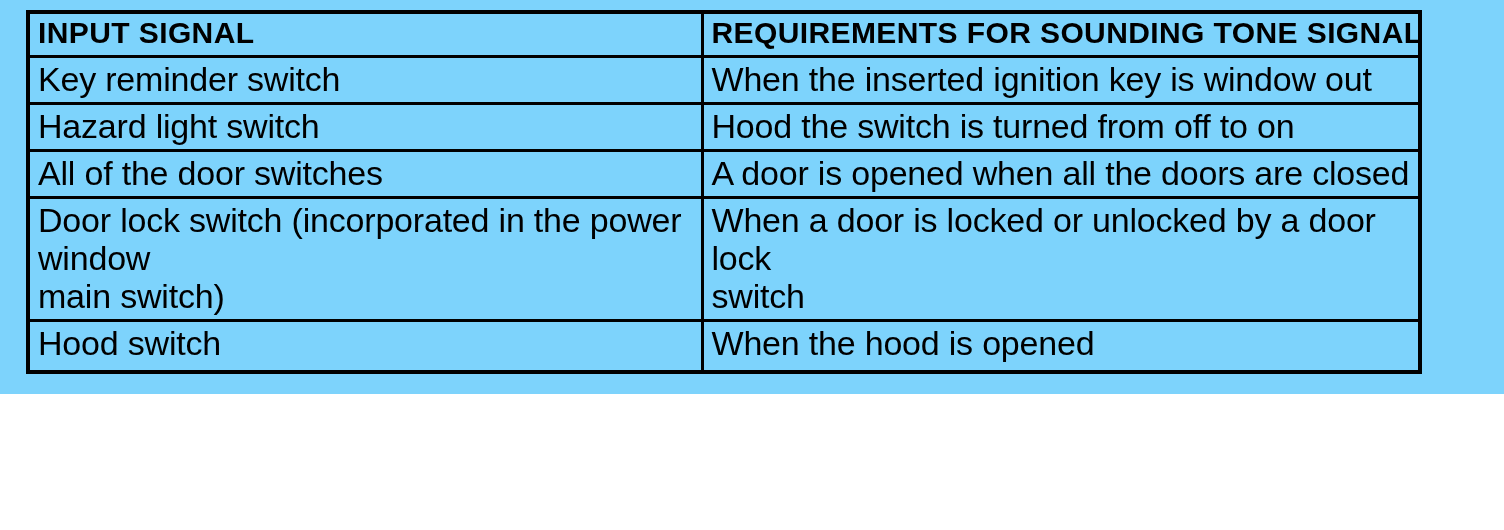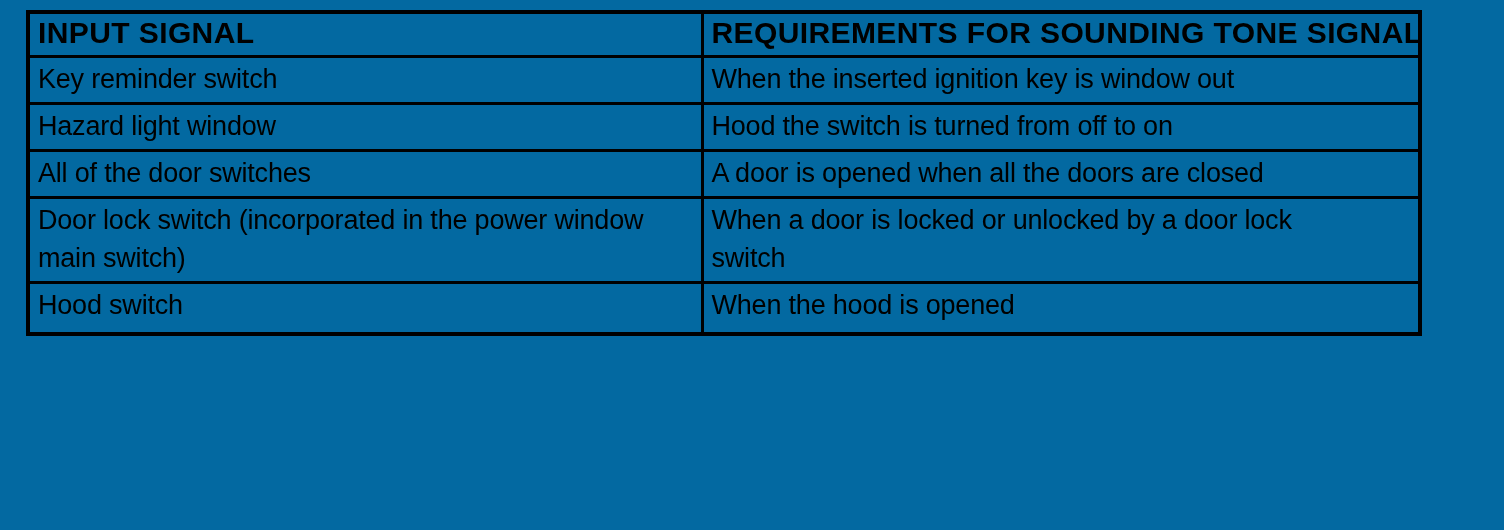--- a/index.html
+++ b/index.html
@@ -3,22 +3,22 @@
 <meta charset="utf-8">
 <style>
   html, body {
     margin: 0;
     padding: 0;
     background: #ffffff;
   }
   .scan-page {
     position: relative;
     width: 1504px;
-    height: 530px;
-    background: #0369a1;
+    height: 394px;
+    background: #7dd3fc;
     overflow: hidden;
     font-family: "Liberation Sans", sans-serif;
     color: #000000;
   }
   table.alarm-table {
     position: absolute;
     left: 26px;
     top: 10px;
     width: 1392px;
     border-collapse: collapse;
@@ -36,21 +36,21 @@
   }
   th {
     font-size: 30px;
     font-weight: bold;
     letter-spacing: 0.4px;
     white-space: nowrap;
     padding-top: 1px;
     line-height: 36px;
   }
   td {
-    font-size: 27px;
+    font-size: 34px;
     line-height: 38px;
     letter-spacing: -0.2px;
     white-space: pre-line;
   }
   tr.r-head { height: 40px; }
   tr.r-s    { height: 45px; }
   tr.r-5    { height: 82px; }
   tr.r-6    { height: 76px; }
   tr.r-7    { height: 79px; margin-top: 23px; }
   tr.r-8    { height: 51px; }
@@ -69,21 +69,21 @@
         <th>INPUT SIGNAL</th>
         <th>REQUIREMENTS FOR SOUNDING TONE SIGNAL</th>
       </tr>
     </thead>
     <tbody>
       <tr class="r-s">
         <td>Key reminder switch</td>
         <td>When the inserted ignition key is window out</td>
       </tr>
       <tr class="r-s">
-        <td>Hazard light window</td>
+        <td>Hazard light switch</td>
         <td>Hood the switch is turned from off to on</td>
       </tr>
       <tr class="r-s">
         <td>All of the door switches</td>
         <td>A door is opened when all the doors are closed</td>
       </tr>
       <tr class="r-7">
         <td>Door lock switch (incorporated in the power window
 main switch)</td>
         <td>When a door is locked or unlocked by a door lock

